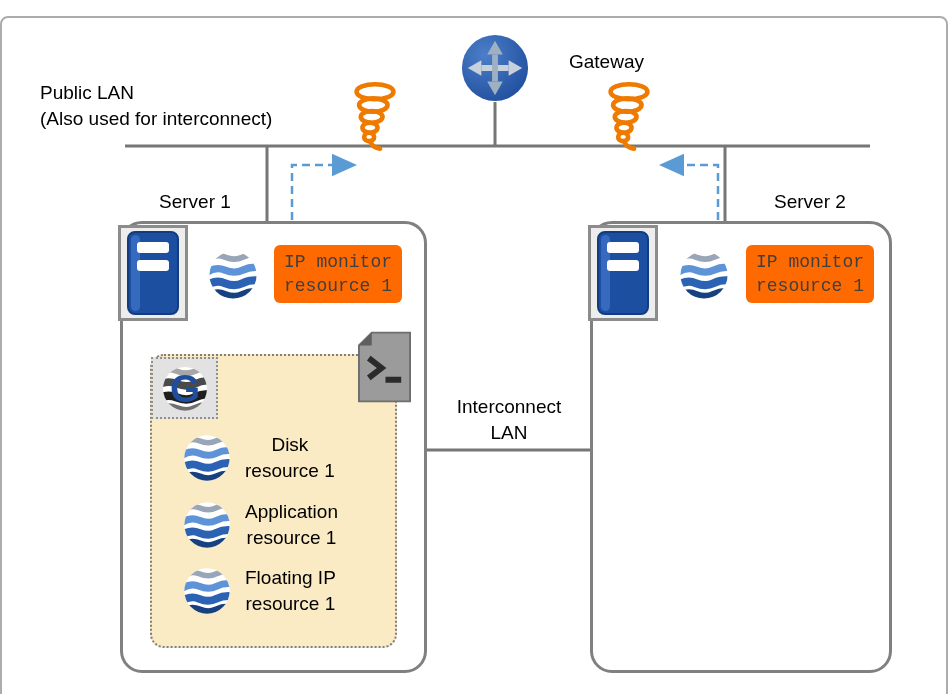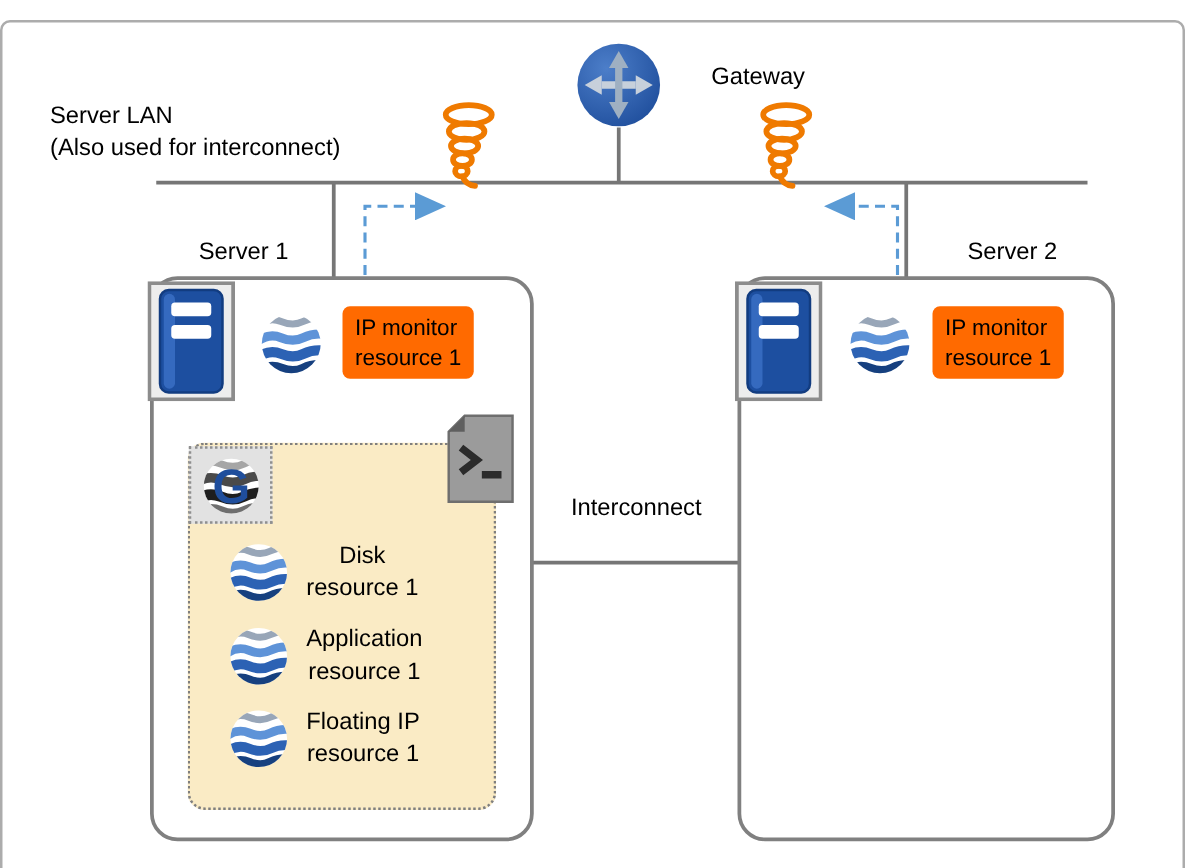--- a/index.html
+++ b/index.html
@@ -9,21 +9,21 @@
     font-family:"Liberation Sans",sans-serif;color:#000;overflow:hidden;
   }
   .overlay{position:absolute;left:0;top:0;width:948px;height:694px;z-index:1;}
   .lan-line{stroke:var(--line-gray,#767676);stroke-width:3;}
   .dash-arrow{stroke:var(--arrow-blue,#5B9BD5);stroke-width:2.5;fill:none;stroke-dasharray:8 5;}
   .coil{stroke:var(--coil-orange,#EF7A00);stroke-width:5.5;fill:none;}
   .box{position:absolute;border:3px solid var(--box-border-gray,#808080);border-radius:22px;background:#fff;z-index:2;box-sizing:border-box;}
   .group-box{position:absolute;border:2px dotted #7F7F7F;border-radius:14px;background:var(--group-fill,#FAEBC5);z-index:3;box-sizing:border-box;}
   .label{position:absolute;font-size:19px;line-height:26px;white-space:nowrap;z-index:4;}
   .label.center{text-align:center;white-space:normal;}
-  .badge{position:absolute;background:var(--badge-orange,#FF6A00);color:#000000;font-size:18px;line-height:24px;padding:5px 10px;border-radius:6px;z-index:5;white-space:nowrap;}
+  .badge{position:absolute;background:var(--badge-orange,#FF6A00);color:#404040;font-size:18px;line-height:24px;padding:5px 10px;border-radius:6px;z-index:5;white-space:nowrap;font-family:Liberation Mono, monospace;}
   .icon{position:absolute;z-index:5;}
   .icon svg{display:block;width:100%;height:100%;}
   .g-box{position:absolute;z-index:6;background:#E2E2E2;border:2px dotted #8F8F8F;display:flex;align-items:center;justify-content:center;box-sizing:border-box;}
   .res-row{position:absolute;display:flex;align-items:center;gap:13px;z-index:5;}
   .res-icon{width:50px;height:50px;flex:0 0 auto;}
   .res-icon svg{display:block;width:100%;height:100%;}
   .res-text{display:flex;flex-direction:column;font-size:19px;line-height:26px;align-items:center;}
   .two-line span{display:block;}
 </style>
 </head>
@@ -126,21 +126,21 @@
   </svg>
 
   <div class="icon" style="left:458px;top:15px;width:70px;height:70px">
     <svg viewBox="0 0 72 72">
         <use href="#icon-gateway"></use>
       </svg>
   </div>
   <div class="label" style="left:567px;top:31px">Gateway</div>
 
   <div class="label two-line" style="left:38px;top:62px">
-    <span>Server LAN</span>
+    <span>Public LAN</span>
     <span>(Also used for interconnect)</span>
   </div>
 
   <div class="label" style="left:157px;top:171px">Server 1</div>
   <div class="label" style="left:772px;top:171px">Server 2</div>
 
   <div class="box" style="left:118px;top:203px;width:307px;height:452px"></div>
   <div class="box" style="left:588px;top:203px;width:302px;height:452px"></div>
 
   <div class="icon" style="left:116px;top:207px;width:70px;height:96px">
@@ -219,15 +219,16 @@
         </svg>
       </span>
     <span class="res-text">
       <span>Floating IP</span>
       <span>resource 1</span>
     </span>
   </div>
 
   <div class="label center two-line" style="left:442px;top:376px;width:130px">
     <span>Interconnect</span>
+    <span>LAN</span>
   </div>
 
 </div>
 
 </body></html>

